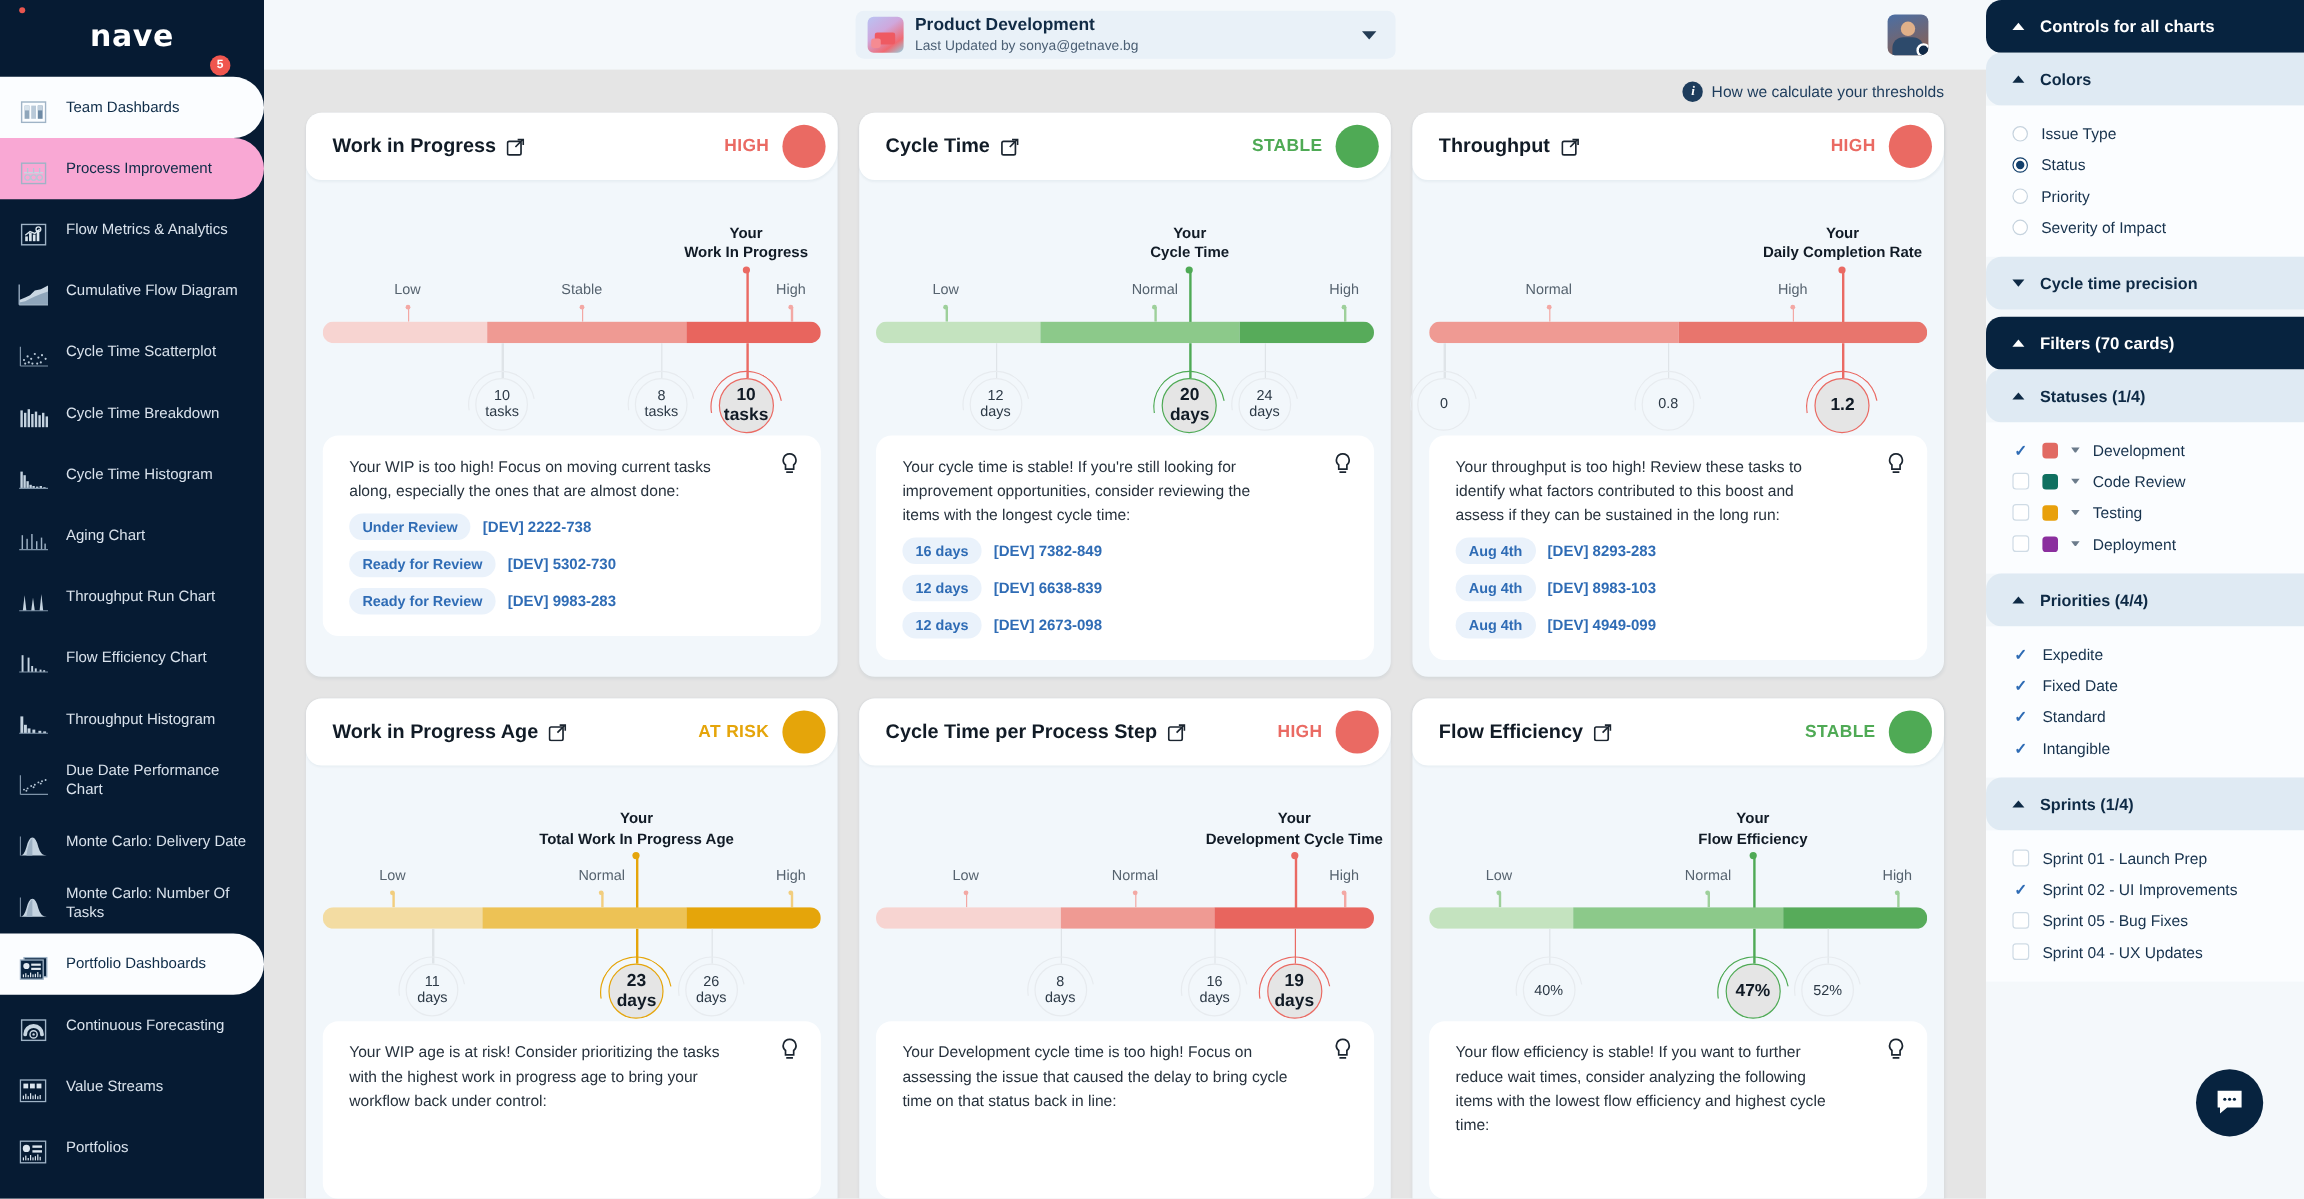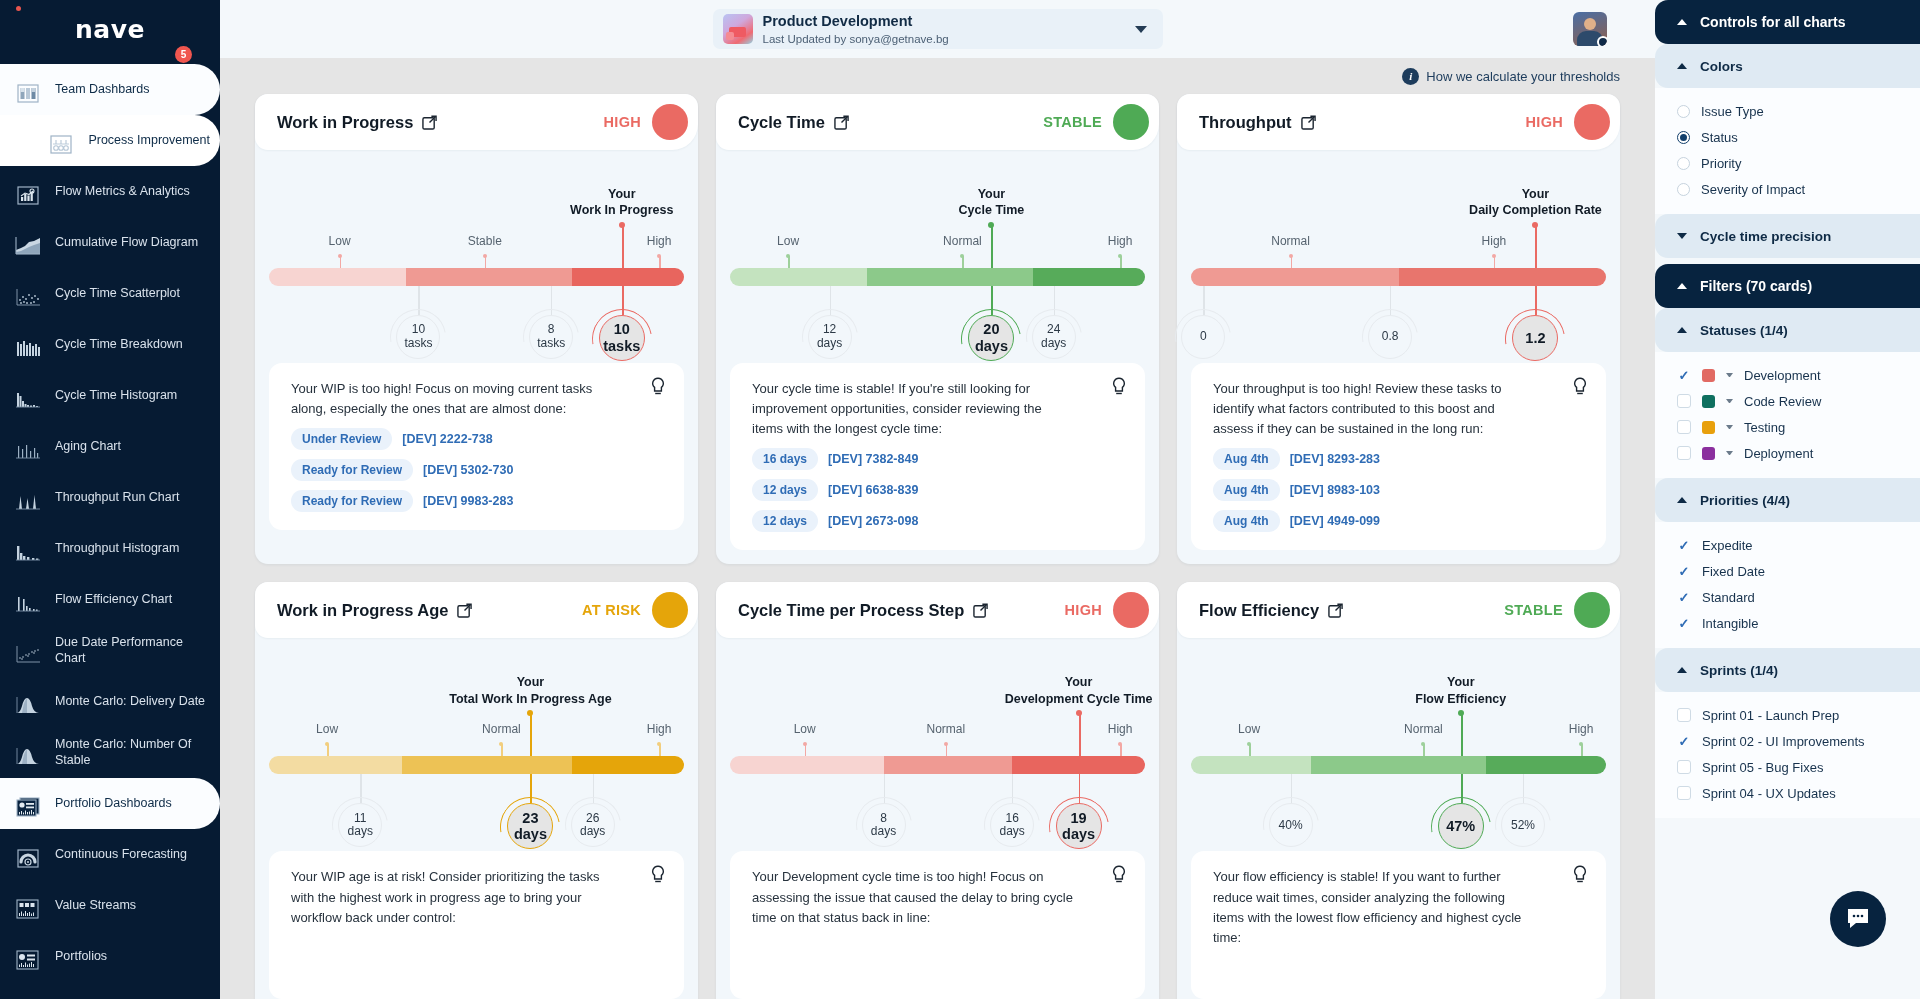--- a/index.html
+++ b/index.html
@@ -41,23 +41,22 @@
     height: 51px; padding-left: 14px; padding-right: 10px;
     color: #d9e2ec; font-size: 12.5px; cursor: pointer;
     position: relative;
   }
   .nav-item .lbl { line-height: 1.22; }
   .nav-item.active-white {
     background: #fbfdff; color: #0d2b47; border-radius: 0 26px 26px 0;
     font-weight: 500;
   }
   .nav-item.active-blue {
-    background: #ffffff; color: #0d2b47; border-radius: 0 26px 26px 0;
+    background: #f9a8d4; color: #0d2b47; border-radius: 0 26px 26px 0;
     font-weight: 500;
-    justify-content: flex-end;
   }
   .ico {
     width: 28px; height: 26px; flex: 0 0 28px;
     display: flex; align-items: flex-end; justify-content: center;
   }
   .ico svg { display: block; }
 
   
   .main {
     flex: 1 1 auto; height: 999px; position: relative;
@@ -423,47 +422,47 @@
               </g>
               <line x1="1" y1="18" x2="25" y2="18" stroke="#7e93a8" stroke-width="0.9"></line>
             </svg>
           </span>
           <span class="lbl">Throughput Run Chart</span>
         </div>
         <div class="nav-item ">
           <span class="ico">
             <svg width="26" height="20" viewBox="0 0 26 20">
               <g fill="#c4d3e0">
+                <rect x="3" y="4" width="1.6" height="14"></rect>
+                <rect x="8" y="6" width="1.6" height="12"></rect>
+                <rect x="11" y="13" width="1.6" height="5"></rect>
+                <rect x="14" y="15" width="1.6" height="3"></rect>
+                <rect x="18" y="16" width="1.6" height="2"></rect>
+                <rect x="21" y="16.5" width="1.6" height="1.5"></rect>
+              </g>
+              <line x1="1" y1="18" x2="25" y2="18" stroke="#7e93a8" stroke-width="0.9"></line>
+            </svg>
+          </span>
+          <span class="lbl">Flow Efficiency Chart</span>
+        </div>
+        <div class="nav-item ">
+          <span class="ico">
+            <svg width="26" height="20" viewBox="0 0 26 20">
+              <g fill="#c4d3e0">
                 <rect x="2" y="4" width="2.4" height="14"></rect>
                 <rect x="5" y="11" width="2.4" height="7"></rect>
                 <rect x="8" y="14" width="2.4" height="4"></rect>
                 <rect x="12" y="15" width="2.4" height="3"></rect>
                 <rect x="17" y="16" width="2.4" height="2"></rect>
                 <rect x="21" y="16.5" width="2.4" height="1.5"></rect>
               </g>
               <line x1="1" y1="18" x2="25" y2="18" stroke="#7e93a8" stroke-width="0.9"></line>
             </svg>
           </span>
           <span class="lbl">Throughput Histogram</span>
-        </div>
-        <div class="nav-item ">
-          <span class="ico">
-            <svg width="26" height="20" viewBox="0 0 26 20">
-              <g fill="#c4d3e0">
-                <rect x="3" y="4" width="1.6" height="14"></rect>
-                <rect x="8" y="6" width="1.6" height="12"></rect>
-                <rect x="11" y="13" width="1.6" height="5"></rect>
-                <rect x="14" y="15" width="1.6" height="3"></rect>
-                <rect x="18" y="16" width="1.6" height="2"></rect>
-                <rect x="21" y="16.5" width="1.6" height="1.5"></rect>
-              </g>
-              <line x1="1" y1="18" x2="25" y2="18" stroke="#7e93a8" stroke-width="0.9"></line>
-            </svg>
-          </span>
-          <span class="lbl">Flow Efficiency Chart</span>
         </div>
         <div class="nav-item ">
           <span class="ico">
             <svg width="26" height="20" viewBox="0 0 26 20">
               <line x1="2" y1="2" x2="2" y2="18" stroke="#7e93a8" stroke-width="1"></line>
               <line x1="2" y1="18" x2="25" y2="18" stroke="#7e93a8" stroke-width="1"></line>
               <g fill="#b9c9d8">
                 <circle cx="5" cy="14" r="0.8"></circle>
                 <circle cx="8" cy="13" r="0.8"></circle>
                 <circle cx="11" cy="11" r="0.8"></circle>
@@ -490,21 +489,21 @@
           <span class="lbl">Monte Carlo: Delivery Date</span>
         </div>
         <div class="nav-item ">
           <span class="ico">
             <svg width="26" height="20" viewBox="0 0 26 20">
               <path d="M2 18 Q5 18 7 11 Q9 3 12 3 Q15 3 17 11 Q19 18 24 18 Z" fill="#c4d3e0"></path>
               <path d="M7 18 Q9 5 12 3.4 Q12 10 12 18 Z" fill="#9db1c4"></path>
               <line x1="2" y1="2" x2="2" y2="18" stroke="#7e93a8" stroke-width="0.9"></line>
             </svg>
           </span>
-          <span class="lbl">Monte Carlo: Number Of Stable</span>
+          <span class="lbl">Monte Carlo: Number Of Tasks</span>
         </div>
         <div class="nav-item active-white">
           <span class="ico">
             <svg width="24" height="20" viewBox="0 0 24 20">
               <rect x="4" y="1" width="19" height="16" fill="#0a2440" stroke="#9fb3c6" stroke-width="1.1"></rect>
               <rect x="1" y="3" width="19" height="16" fill="#0a2440" stroke="#9fb3c6" stroke-width="1.1"></rect>
               <circle cx="6" cy="8" r="2.6" fill="#e2eaf1"></circle>
               <rect x="10" y="6" width="8" height="1.8" fill="#e2eaf1"></rect>
               <rect x="10" y="9.5" width="8" height="1.8" fill="#e2eaf1"></rect>
               <g fill="#e2eaf1">

